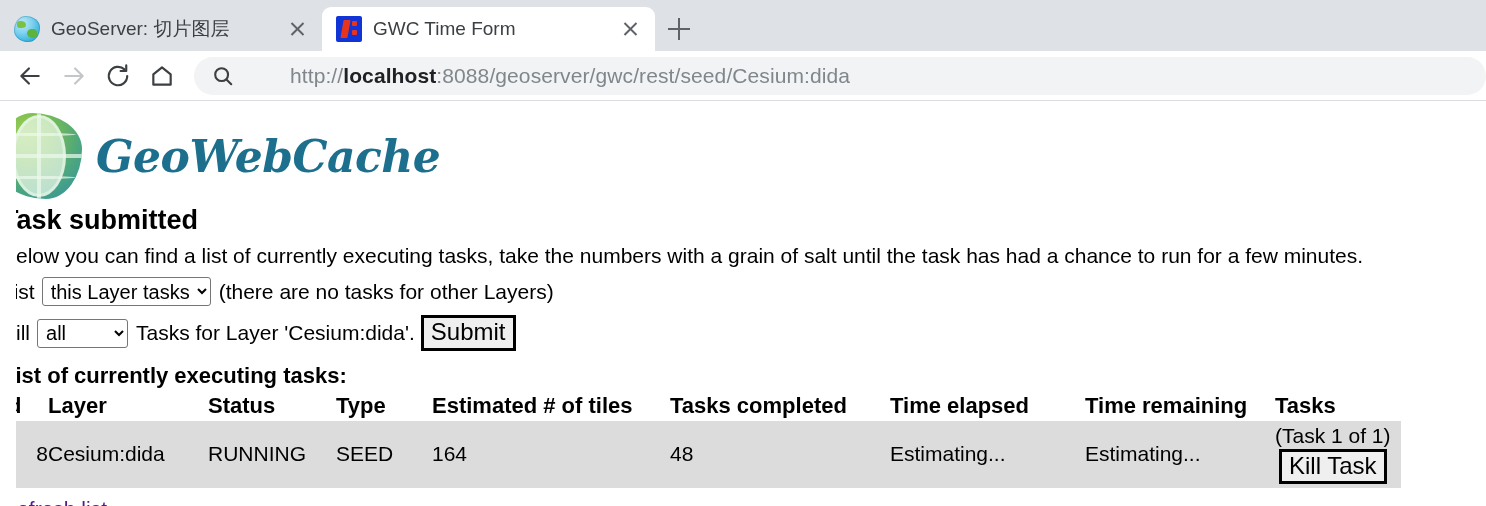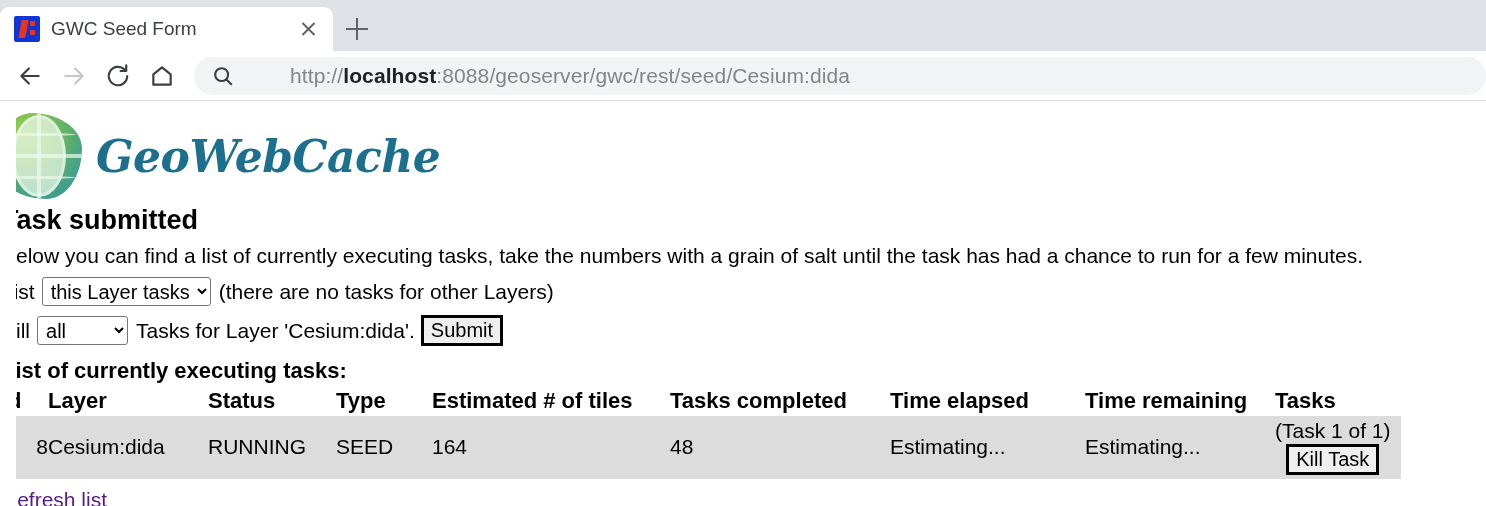--- a/index.html
+++ b/index.html
@@ -284,21 +284,21 @@
     border-radius: 3px;
     background: #ffffff;
     color: #000000;
     height: 29px;
     box-sizing: border-box;
   }
   select.sel-kill { width: 91px; }
 
   button.gwc-btn {
     font-family: "Liberation Sans", sans-serif;
-    font-size: 20px;
+    font-size: 24px;
     background: #efefef;
     border: 3px solid #000000;
     border-radius: 0;
     padding: 1px 7px 2px 7px;
     color: #000000;
     line-height: 1.1;
     cursor: pointer;
   }
 
   .h3-title {
@@ -353,24 +353,29 @@
     text-decoration: underline;
   }
 </style>
 </head>
 <body>
 
 <div class="browser">
 
   <div class="tabstrip">
 
+    <div class="tab inactive">
+      <span class="tab-favicon fav-geoserver"></span>
+      <span class="tab-title">GeoServer: 切片图层</span>
+      <span class="tab-close"></span>
+    </div>
 
     <div class="tab active">
       <span class="tab-favicon fav-gwc"></span>
-      <span class="tab-title">GWC Seed Form</span>
+      <span class="tab-title">GWC Time Form</span>
       <span class="tab-close"></span>
     </div>
 
     <div class="newtab"></div>
   </div>
 
   <div class="toolbar">
 
     <div class="navbtn">
       <svg width="26" height="26" viewBox="0 0 24 24" fill="none" stroke="#3c4043" stroke-width="2" stroke-linecap="round" stroke-linejoin="round">

